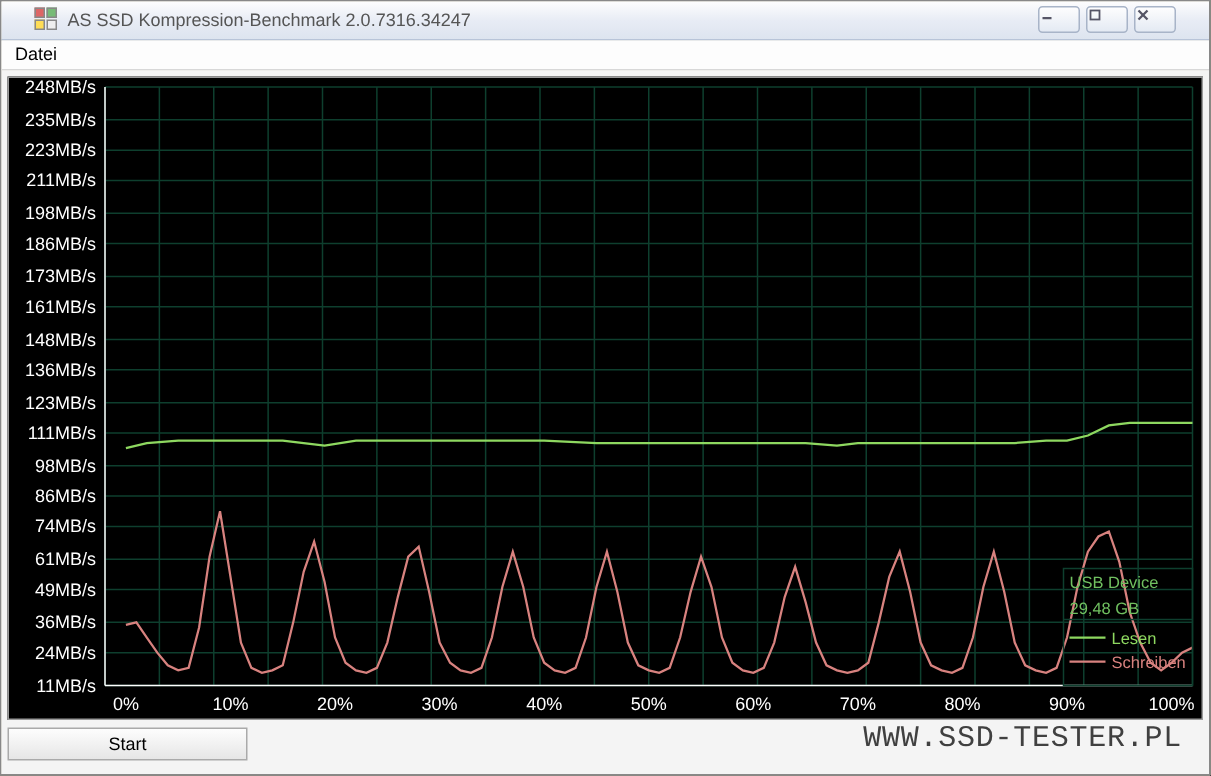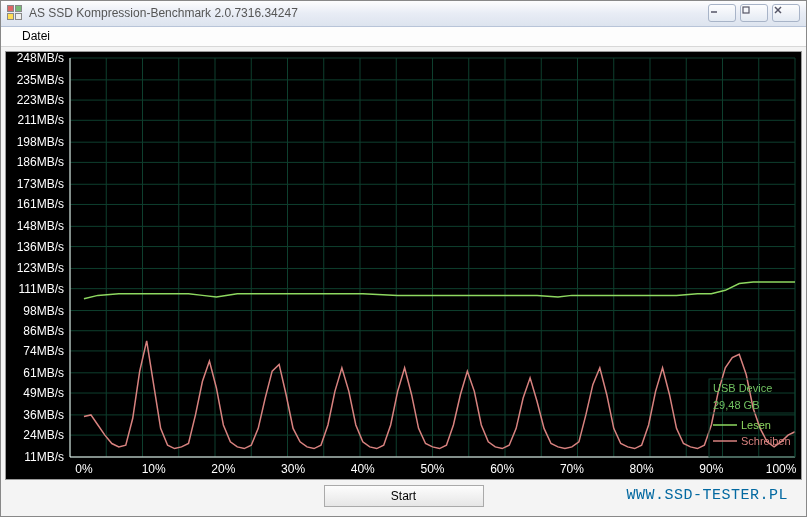--- a/index.html
+++ b/index.html
@@ -1,45 +1,45 @@
 <!DOCTYPE html>
 <html><head>
 <meta charset="utf-8">
 <style>
 *{box-sizing:border-box;margin:0;padding:0}
 body{font-family:"Segoe UI",Tahoma,sans-serif;font-size:12px;background:#d4d0c8;width:807px;height:517px;overflow:hidden}
 .window{width:807px;height:517px;background:#ece9d8;border:1px solid #888;display:flex;flex-direction:column}
-.titlebar{height:28px;background:linear-gradient(to bottom,#fdfdfe,#e8ecf5 50%,#dde4ef);border-bottom:1px solid #b8c4d8;display:flex;align-items:center;padding:0 6px}
+.titlebar{height:28px;background:linear-gradient(to bottom,#fdfdfe,#e8ecf5 50%,#dde4ef);border-bottom:1px solid #b8c4d8;display:flex;align-items:center;padding:0 22px}
 .titlebar .app-icon{width:16px;height:16px;margin-right:6px;display:flex;flex-wrap:wrap}
 .titlebar .app-icon span{width:7px;height:7px;border:1px solid #888;margin:0 1px 1px 0}
 .titlebar .app-icon span:nth-child(1){background:#d66}
 .titlebar .app-icon span:nth-child(2){background:#7b7}
 .titlebar .app-icon span:nth-child(3){background:#fd5}
 .titlebar .app-icon span:nth-child(4){background:#eee}
 .titlebar .title{flex:1;color:#555;font-size:12px}
 .winbtns{display:flex;gap:4px}
 .winbtn{width:28px;height:18px;border:1px solid #a8b4c8;border-radius:3px;background:linear-gradient(to bottom,#fdfdfe,#e4eaf3);display:flex;align-items:center;justify-content:center;color:#556;font-size:10px;cursor:pointer}
-.menubar{height:22px;background:#fdfdfd;border-bottom:1px solid #d8d8d8;display:flex;align-items:center;padding:0 13px}
+.menubar{height:22px;background:#fdfdfd;border-bottom:1px solid #d8d8d8;display:flex;align-items:center;padding:0 1px}
 .menuitem{padding:2px 8px;cursor:pointer}
 .content{flex:1;background:#f4f4f4;padding:4px;display:flex;flex-direction:column}
 .chart-wrap{flex:1;background:#000;border:1px solid #9a9a9a;position:relative}
 svg{width:100%;height:100%;display:block}
 .ytick{fill:#fff;font-size:12px;font-family:"Segoe UI",sans-serif}
 .xtick{fill:#fff;font-size:12px;font-family:"Segoe UI",sans-serif}
 .grid line{stroke:#0e3f2e;stroke-width:1}
 .axis line{stroke:#fff;stroke-width:1}
 .read-line{fill:none;stroke:#8ed860;stroke-width:1.5}
 .write-line{fill:none;stroke:#d8827f;stroke-width:1.5}
 .legend-box text{fill:#8ed860;font-size:11px;font-family:"Segoe UI",sans-serif}
 .legend-box .dev{fill:#70c060}
 .legend-box .cap{fill:#70c060}
-.bottombar{height:32px;display:flex;align-items:center;justify-content:center;gap:4px;background:#f4f4f4;position:relative}
+.bottombar{height:32px;display:flex;align-items:center;justify-content:flex-start;gap:4px;background:#f4f4f4;position:relative}
 .btn{width:160px;height:22px;border:1px solid #aaa;background:linear-gradient(to bottom,#fdfdfd,#e6e6e6);font-size:12px;cursor:pointer}
 .btn[disabled]{color:#999;cursor:default}
-.watermark{position:absolute;right:14px;bottom:8px;color:#0369a1;font-family:"Courier New",monospace;font-size:15px;letter-spacing:0.5px;text-transform:uppercase}
+.watermark{position:absolute;right:14px;bottom:8px;color:#404040;font-family:"Courier New",monospace;font-size:20px;letter-spacing:0.5px;text-transform:uppercase}
 </style>
 </head>
 <body>
 
 <div class="window">
 
   <div class="titlebar">
     <div class="app-icon">
         <span></span>
         <span></span>

